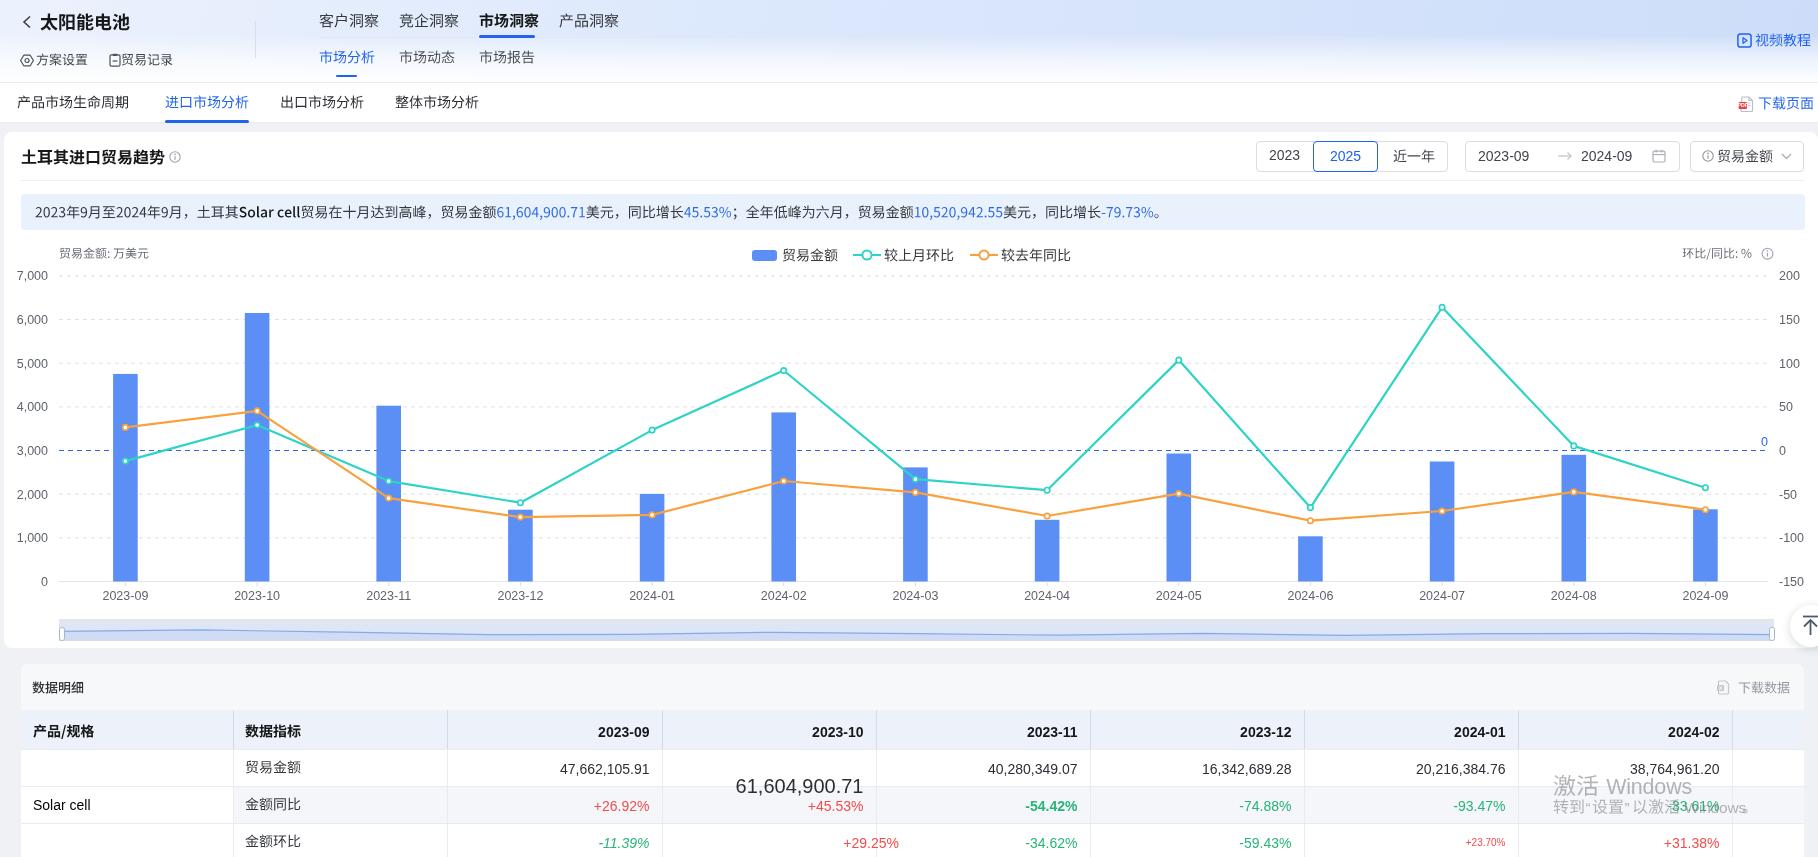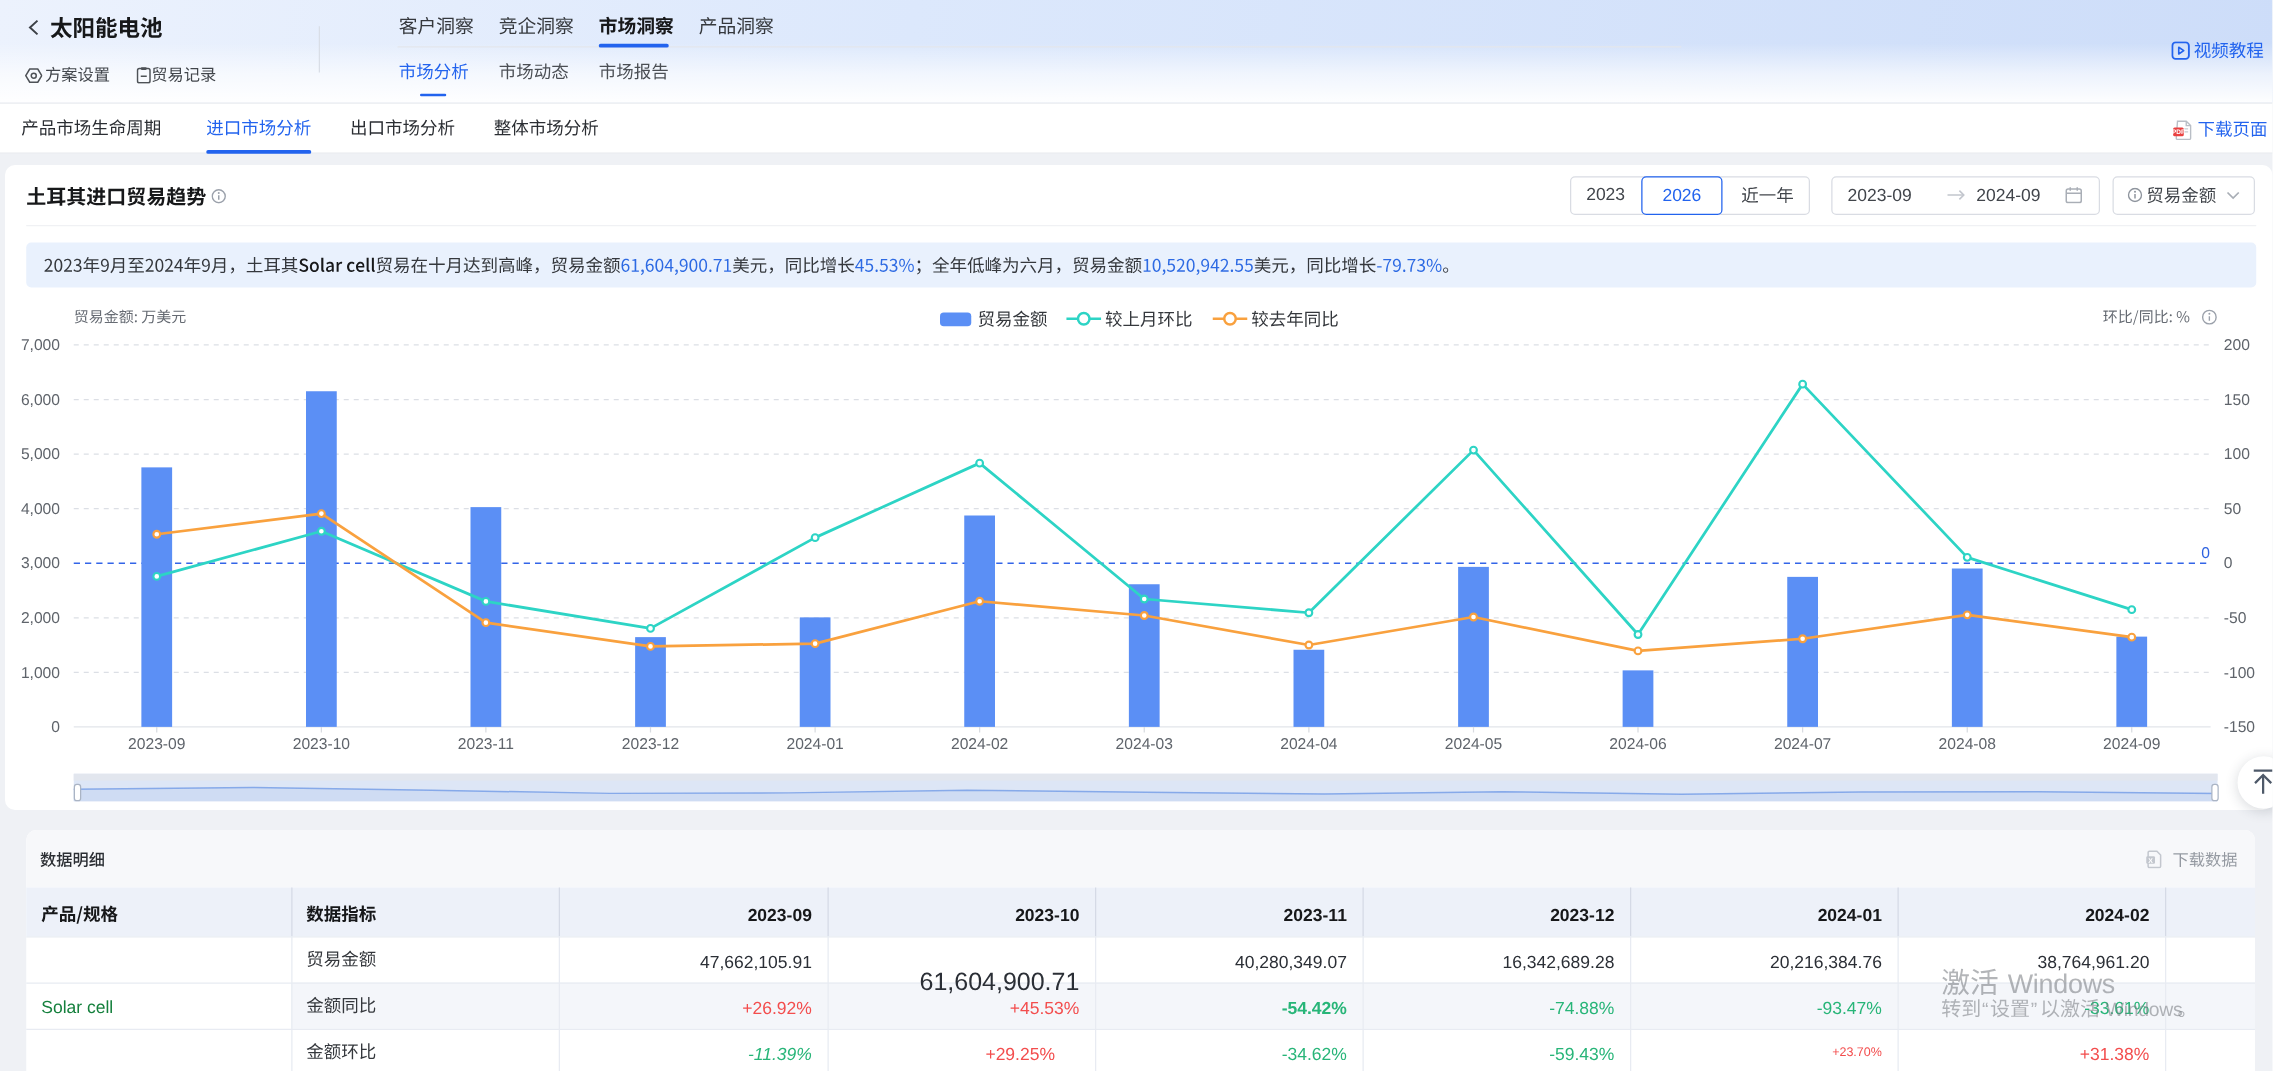--- a/index.html
+++ b/index.html
@@ -85,21 +85,21 @@
     <path d="M6.9 0.5V5.5H1.8V7.3H6.9V12.9H0.7V14.8H15.3V12.9H9.0V7.3H14.2V5.5H9.0V0.5Z M16.6 12.1 16.8 14.1 26.7 13.4V15.5H28.8V13.2L31.3 13.0L31.3 11.1L28.8 11.3V3.0H31.1V1.1H16.9V3.0H19.3V11.9ZM21.4 3.0H26.7V4.8H21.4ZM21.4 6.6H26.7V8.3H21.4ZM21.4 10.0H26.7V11.4L21.4 11.8Z M40.8 13.3C42.6 14.0 44.4 14.8 45.4 15.5L47.3 14.2C46.1 13.6 44.0 12.8 42.2 12.2ZM42.5 0.5V2.1H37.4V0.5H35.5V2.1H33.3V3.8H35.5V10.3H32.8V12.0H37.5C36.4 12.8 34.3 13.6 32.6 14.1C33.0 14.4 33.6 15.1 33.8 15.5C35.5 15.0 37.7 14.1 39.2 13.2L37.6 12.0H47.2V10.3H44.4V3.8H46.8V2.1H44.4V0.5ZM37.4 10.3V9.1H42.5V10.3ZM37.4 3.8H42.5V4.8H37.4ZM37.4 6.4H42.5V7.5H37.4Z M49.0 1.9C49.8 2.7 50.9 3.8 51.4 4.6L52.9 3.4C52.4 2.6 51.2 1.5 50.3 0.8ZM59.2 0.9V3.2H57.3V0.9H55.5V3.2H53.4V5.1H55.5V6.1C55.5 6.5 55.5 6.9 55.4 7.3H53.3V9.2H55.1C54.8 10.1 54.4 10.9 53.5 11.6C53.9 11.9 54.7 12.6 55.0 13.0C56.1 12.0 56.8 10.6 57.1 9.2H59.2V12.8H61.1V9.2H63.2V7.3H61.1V5.1H62.9V3.2H61.1V0.9ZM57.3 5.1H59.2V7.3H57.3C57.3 6.9 57.3 6.5 57.3 6.1ZM52.4 6.3H48.7V8.1H50.5V12.0C49.9 12.3 49.1 12.9 48.4 13.7L49.6 15.5C50.2 14.5 50.9 13.5 51.4 13.5C51.8 13.5 52.3 14.0 53.1 14.4C54.2 15.0 55.6 15.2 57.6 15.2C59.3 15.2 61.9 15.1 63.1 15.0C63.1 14.5 63.4 13.6 63.6 13.0C62.0 13.3 59.4 13.4 57.7 13.4C55.9 13.4 54.4 13.3 53.3 12.7C53.0 12.5 52.7 12.3 52.4 12.2Z M65.7 2.0V15.2H67.7V13.9H76.2V15.2H78.3V2.0ZM67.7 11.9V4.0H76.2V11.9Z M86.9 9.5V10.8C86.9 11.8 86.5 13.2 80.9 14.1C81.4 14.5 81.9 15.2 82.2 15.6C88.0 14.4 89.0 12.5 89.0 10.9V9.5ZM88.5 13.3C90.4 13.9 92.9 14.9 94.2 15.6L95.2 14.0C93.9 13.3 91.3 12.4 89.5 11.9ZM82.6 7.5V12.6H84.5V9.1H91.6V12.4H93.6V7.5ZM81.9 7.5C82.2 7.2 82.8 7.0 85.7 6.0C85.9 6.4 86.0 6.7 86.0 6.9L87.6 6.2L87.5 6.1C87.9 6.4 88.2 7.0 88.4 7.3C90.5 6.4 91.2 4.8 91.4 2.6H92.9C92.8 4.3 92.6 5.1 92.4 5.3C92.3 5.4 92.1 5.5 91.9 5.5C91.7 5.5 91.2 5.5 90.7 5.4C90.9 5.8 91.1 6.5 91.1 7.0C91.8 7.0 92.5 7.0 92.8 7.0C93.3 6.9 93.6 6.8 93.9 6.4C94.3 5.9 94.5 4.7 94.7 1.8C94.8 1.6 94.8 1.1 94.8 1.1H87.9V2.6H89.7C89.6 4.1 89.1 5.2 87.5 5.9C87.2 5.0 86.5 3.8 85.9 2.9L84.5 3.5L85.1 4.6L83.6 4.9V2.6C84.9 2.5 86.3 2.3 87.3 2.0L86.5 0.5C85.3 0.9 83.4 1.2 81.8 1.4V4.7C81.8 5.4 81.4 5.8 81.1 6.0C81.4 6.3 81.7 7.0 81.9 7.5Z M100.7 5.1H107.4V6.1H100.7ZM100.7 2.7H107.4V3.7H100.7ZM98.8 1.2V7.7H100.2C99.2 9.0 97.8 10.1 96.4 10.9C96.8 11.2 97.5 11.9 97.8 12.3C98.6 11.8 99.5 11.1 100.3 10.3H101.7C100.7 11.8 99.2 13.0 97.6 13.8C98.0 14.1 98.8 14.8 99.1 15.2C100.9 14.0 102.7 12.3 103.9 10.3H105.2C104.5 12.0 103.4 13.5 102.0 14.4C102.4 14.7 103.2 15.3 103.5 15.6C105.0 14.4 106.4 12.5 107.2 10.3H108.6C108.4 12.5 108.0 13.5 107.7 13.8C107.6 14.0 107.4 14.0 107.2 14.0C106.9 14.0 106.2 14.0 105.6 13.9C105.8 14.4 106.0 15.1 106.1 15.5C106.9 15.6 107.6 15.6 108.1 15.5C108.6 15.5 109.0 15.3 109.4 14.9C109.9 14.4 110.3 12.9 110.6 9.4C110.6 9.2 110.7 8.6 110.7 8.6H101.8C102.0 8.3 102.3 8.0 102.5 7.7H109.4V1.2Z M122.0 3.4H124.3L123.4 5.1H120.9C121.4 4.6 121.7 4.0 122.0 3.4ZM120.5 7.9V9.5H124.8V10.6H119.8V12.3H126.7V5.1H125.4C125.8 4.2 126.3 3.2 126.7 2.2L125.4 1.8L125.2 1.9H122.7L123.1 1.0L121.3 0.7C120.8 2.0 120.1 3.6 118.8 4.9C119.2 5.1 119.9 5.6 120.2 6.0V6.8H124.8V7.9ZM113.3 8.0C113.3 10.7 113.2 13.0 112.3 14.5C112.7 14.8 113.4 15.3 113.7 15.6C114.2 14.8 114.5 13.8 114.7 12.7C116.1 14.7 118.3 15.1 121.3 15.1H126.9C127.1 14.6 127.4 13.7 127.6 13.3C126.3 13.3 122.4 13.3 121.3 13.3C119.9 13.3 118.6 13.3 117.6 12.9V10.5H119.5V8.9H117.6V7.3H119.6V5.5H117.3V4.1H119.2V2.4H117.3V0.5H115.5V2.4H113.3V4.1H115.5V5.5H112.7V7.3H115.8V11.6C115.5 11.3 115.2 10.8 115.0 10.3C115.0 9.6 115.1 8.9 115.1 8.1Z M134.4 8.5 134.2 9.4H129.3V11.1H133.6C133.0 12.4 131.6 13.3 128.6 13.9C129.0 14.3 129.4 15.1 129.6 15.6C133.5 14.7 135.0 13.2 135.8 11.1H139.9C139.7 12.6 139.5 13.4 139.2 13.6C139.1 13.8 138.8 13.8 138.5 13.8C138.1 13.8 137.1 13.8 136.1 13.7C136.4 14.2 136.7 14.9 136.7 15.4C137.7 15.5 138.7 15.5 139.3 15.4C140.0 15.4 140.4 15.2 140.9 14.8C141.4 14.3 141.7 13.0 141.9 10.2C142.0 10.0 142.0 9.4 142.0 9.4H136.2L136.3 8.5H135.7C136.4 8.1 136.9 7.6 137.4 7.0C138.0 7.4 138.5 7.8 138.9 8.1L139.9 6.6C139.4 6.3 138.8 5.9 138.1 5.4C138.3 4.8 138.4 4.2 138.5 3.5H139.9C139.9 6.6 140.0 8.6 141.8 8.6C142.9 8.6 143.4 8.1 143.6 6.3C143.2 6.2 142.6 5.9 142.2 5.6C142.2 6.5 142.1 7.0 141.9 7.0C141.5 7.0 141.5 5.0 141.6 1.9L139.9 1.9H138.7L138.7 0.5H136.9L136.9 1.9H134.9V3.5H136.8C136.7 3.9 136.6 4.2 136.6 4.5L135.6 4.0L134.7 5.2L134.6 4.1L132.8 4.4V3.6H134.6V1.9H132.8V0.5H131.0V1.9H128.9V3.6H131.0V4.6L128.6 4.9L128.9 6.6L131.0 6.3V7.0C131.0 7.2 130.9 7.2 130.8 7.2C130.5 7.2 129.8 7.2 129.2 7.2C129.4 7.7 129.6 8.4 129.7 8.8C130.8 8.8 131.5 8.8 132.1 8.5C132.6 8.3 132.8 7.9 132.8 7.0V6.1L134.7 5.8L134.7 5.3L135.9 6.0C135.5 6.6 134.9 7.0 134.2 7.4C134.5 7.6 134.9 8.1 135.1 8.5Z" fill="#17181a"></path>
   </svg>
 <svg style="position:absolute;left:169px;top:151px" width="12" height="12" viewBox="0 0 12 12">
     <circle cx="6" cy="6" r="5.2" fill="none" stroke="#9ba1ab" stroke-width="1.1"></circle>
     <line x1="6" y1="5.2" x2="6" y2="8.8" stroke="#9ba1ab" stroke-width="1.2"></line>
     <circle cx="6" cy="3.4" r="0.8" fill="#9ba1ab"></circle>
   </svg>
 <div style="position:absolute;left:21px;top:180px;width:1784px;height:1px;background:#f0f1f4;"></div>
 <div style="position:absolute;left:1256px;top:140.5px;width:192px;height:31px;background:#fff;border:1px solid #d9dce3;border-radius:4px;"></div>
 <div style="position:absolute;left:1256px;top:140.5px;width:57px;height:31px;line-height:29px;text-align:center;font-size:14px;color:#41454b;">2023</div>
-<div style="position:absolute;left:1313px;top:140.5px;width:65px;height:31px;line-height:29px;text-align:center;font-size:14px;color:#2263ee;border:1px solid #2263ee;border-radius:4px;background:#fff;">2026</div>
+<div style="position:absolute;left:1313px;top:140.5px;width:65px;height:31px;line-height:29px;text-align:center;font-size:14px;color:#2263ee;border:1px solid #2263ee;border-radius:4px;background:#fff;">2025</div>
 <svg style="position:absolute;left:1392.5px;top:149.3px;overflow:visible" width="43" height="17" viewBox="0 0 43 17">
     <path d="M1.1 1.4C1.9 2.1 2.8 3.2 3.2 3.8L4.1 3.2C3.6 2.6 2.7 1.6 1.9 0.8ZM12.1 0.6C10.7 1.0 8.0 1.3 5.8 1.4V4.5C5.8 6.3 5.7 8.8 4.5 10.6C4.7 10.8 5.2 11.1 5.3 11.3C6.4 9.7 6.8 7.5 6.8 5.7H9.7V11.2H10.7V5.7H13.3V4.7H6.9V4.5V2.2C9.0 2.1 11.4 1.8 13.0 1.3ZM3.7 5.6H0.7V6.7H2.6V10.6C2.0 10.8 1.3 11.4 0.5 12.2L1.2 13.2C2.0 12.2 2.6 11.4 3.1 11.4C3.4 11.4 3.9 11.9 4.5 12.3C5.4 12.9 6.6 13.0 8.4 13.0C9.7 13.0 12.2 13.0 13.2 12.9C13.2 12.6 13.4 12.1 13.5 11.8C12.2 11.9 10.1 12.0 8.4 12.0C6.8 12.0 5.6 11.9 4.7 11.4C4.2 11.1 3.9 10.8 3.7 10.7Z M14.6 6.3V7.4H27.4V6.3Z M28.7 9.2V10.2H35.2V13.4H36.2V10.2H41.4V9.2H36.2V6.4H40.4V5.4H36.2V3.3H40.7V2.3H32.3C32.5 1.8 32.7 1.3 32.9 0.8L31.9 0.5C31.2 2.4 30.0 4.2 28.7 5.4C29.0 5.5 29.4 5.9 29.6 6.0C30.4 5.3 31.1 4.4 31.8 3.3H35.2V5.4H31.0V9.2ZM32.0 9.2V6.4H35.2V9.2Z" fill="#41454b"></path>
   </svg>
 <div style="position:absolute;left:1465px;top:140.5px;width:215px;height:31px;background:#fff;border:1px solid #d9dce3;border-radius:4px;"></div>
 <div style="position:absolute;left:1478px;top:141px;font-size:14px;line-height:30px;color:#41454b;">2023-09</div>
 <svg style="position:absolute;left:1557px;top:150px" width="16" height="12" viewBox="0 0 16 12">
     <line x1="1" y1="6" x2="14" y2="6" stroke="#c2c6cd" stroke-width="1.3"></line>
     <polyline points="10.5,2.5 14,6 10.5,9.5" fill="none" stroke="#c2c6cd" stroke-width="1.3"></polyline>
   </svg>
 <div style="position:absolute;left:1581px;top:141px;font-size:14px;line-height:30px;color:#41454b;">2024-09</div>
@@ -307,36 +307,36 @@
   </svg>
 <svg style="position:absolute;left:245px;top:723.9px;overflow:visible" width="57" height="17" viewBox="0 0 57 17">
     <path d="M5.9 0.6C5.7 1.1 5.3 1.9 5.0 2.4L6.1 2.9C6.4 2.4 6.9 1.8 7.4 1.1ZM5.2 9.0C5.0 9.5 4.6 9.9 4.3 10.3L3.1 9.7L3.5 9.0ZM1.1 10.3C1.8 10.5 2.5 10.8 3.1 11.2C2.3 11.7 1.4 12.1 0.4 12.3C0.6 12.6 1.0 13.2 1.1 13.5C2.4 13.2 3.5 12.7 4.5 12.0C4.9 12.2 5.2 12.5 5.5 12.7L6.5 11.6C6.2 11.4 5.9 11.2 5.5 11.0C6.2 10.2 6.8 9.2 7.1 7.9L6.2 7.6L6.0 7.6H4.2L4.4 7.1L3.0 6.8C2.9 7.1 2.7 7.4 2.6 7.6H0.8V9.0H1.9C1.7 9.5 1.4 9.9 1.1 10.3ZM0.9 1.2C1.3 1.7 1.6 2.4 1.7 2.9H0.6V4.2H2.7C2.0 4.9 1.1 5.5 0.3 5.9C0.6 6.2 1.0 6.7 1.2 7.1C1.9 6.7 2.6 6.1 3.3 5.5V6.7H4.8V5.2C5.3 5.6 5.9 6.1 6.2 6.4L7.1 5.2C6.8 5.1 6.1 4.6 5.4 4.2H7.5V2.9H4.8V0.4H3.3V2.9H1.8L3.0 2.4C2.9 1.9 2.5 1.2 2.1 0.7ZM8.6 0.5C8.3 3.0 7.6 5.4 6.5 6.8C6.8 7.1 7.5 7.6 7.7 7.9C8.0 7.5 8.2 7.1 8.5 6.6C8.7 7.7 9.0 8.7 9.5 9.6C8.7 10.8 7.7 11.6 6.3 12.3C6.6 12.6 7.0 13.3 7.2 13.6C8.5 13.0 9.5 12.1 10.3 11.1C10.9 12.0 11.7 12.9 12.7 13.5C12.9 13.0 13.4 12.4 13.7 12.1C12.7 11.6 11.8 10.7 11.2 9.6C11.9 8.2 12.3 6.5 12.5 4.6H13.4V3.0H9.7C9.8 2.3 10.0 1.5 10.1 0.7ZM11.0 4.6C10.8 5.8 10.6 6.8 10.3 7.7C9.9 6.8 9.6 5.7 9.5 4.6Z M20.8 9.1V13.6H22.2V13.2H25.6V13.6H27.1V9.1H24.6V7.7H27.5V6.3H24.6V5.1H27.1V1.0H19.3V5.3C19.3 7.5 19.2 10.6 17.8 12.6C18.2 12.8 18.9 13.3 19.2 13.6C20.3 12.0 20.7 9.8 20.9 7.7H23.0V9.1ZM21.0 2.4H25.5V3.6H21.0ZM21.0 5.1H23.0V6.3H21.0L21.0 5.3ZM22.2 11.8V10.4H25.6V11.8ZM16.0 0.4V3.1H14.5V4.6H16.0V7.1L14.3 7.5L14.7 9.1L16.0 8.8V11.6C16.0 11.8 15.9 11.8 15.8 11.8C15.6 11.9 15.1 11.9 14.6 11.8C14.8 12.3 15.0 13.0 15.0 13.4C15.9 13.4 16.5 13.3 17.0 13.1C17.4 12.8 17.5 12.4 17.5 11.6V8.3L19.0 7.9L18.8 6.4L17.5 6.7V4.6H18.9V3.1H17.5V0.4Z M39.5 1.0C38.6 1.5 37.1 1.9 35.7 2.3V0.4H34.1V4.3C34.1 5.9 34.6 6.3 36.5 6.3C36.9 6.3 38.8 6.3 39.3 6.3C40.9 6.3 41.4 5.8 41.6 3.8C41.1 3.7 40.4 3.5 40.0 3.2C39.9 4.6 39.8 4.8 39.1 4.8C38.7 4.8 37.1 4.8 36.7 4.8C35.9 4.8 35.7 4.8 35.7 4.2V3.6C37.4 3.3 39.3 2.8 40.7 2.3ZM35.6 10.7H39.2V11.6H35.6ZM35.6 9.4V8.5H39.2V9.4ZM34.0 7.2V13.6H35.6V13.0H39.2V13.5H40.9V7.2ZM30.3 0.4V3.1H28.5V4.6H30.3V7.1L28.3 7.6L28.7 9.2L30.3 8.8V11.8C30.3 12.0 30.2 12.0 30.0 12.0C29.8 12.0 29.2 12.0 28.7 12.0C28.9 12.4 29.1 13.1 29.2 13.6C30.2 13.6 30.8 13.5 31.3 13.3C31.8 13.0 31.9 12.6 31.9 11.8V8.3L33.6 7.9L33.4 6.3L31.9 6.7V4.6H33.3V3.1H31.9V0.4Z M48.5 1.3V2.9H54.7V1.3ZM52.8 7.9C53.4 9.4 54.0 11.2 54.1 12.4L55.6 11.8C55.5 10.7 54.8 8.8 54.2 7.4ZM48.5 7.5C48.2 8.9 47.6 10.5 46.9 11.4C47.2 11.6 47.9 12.1 48.2 12.3C48.9 11.2 49.6 9.5 50.0 7.8ZM47.9 4.6V6.2H50.6V11.6C50.6 11.7 50.6 11.8 50.4 11.8C50.2 11.8 49.6 11.8 49.1 11.8C49.3 12.3 49.5 13.0 49.5 13.5C50.5 13.5 51.2 13.5 51.7 13.2C52.2 12.9 52.3 12.4 52.3 11.6V6.2H55.5V4.6ZM44.4 0.4V3.2H42.5V4.7H44.1C43.7 6.3 43.0 8.1 42.2 9.2C42.5 9.6 42.9 10.3 43.1 10.8C43.6 10.1 44.0 9.0 44.4 7.8V13.6H46.1V6.9C46.5 7.5 46.8 8.2 47.0 8.6L47.9 7.3C47.7 6.9 46.5 5.5 46.1 5.0V4.7H47.7V3.2H46.1V0.4Z" fill="#17181a"></path>
   </svg>
 <div style="position:absolute;left:457px;top:723px;width:192.5px;font-size:14px;color:#17181a;font-weight:700;text-align:right;line-height:18px;white-space:nowrap;">2023-09</div>
 <div style="position:absolute;left:671.5px;top:723px;width:192.0px;font-size:14px;color:#17181a;font-weight:700;text-align:right;line-height:18px;white-space:nowrap;">2023-10</div>
 <div style="position:absolute;left:885.5px;top:723px;width:192.0px;font-size:14px;color:#17181a;font-weight:700;text-align:right;line-height:18px;white-space:nowrap;">2023-11</div>
 <div style="position:absolute;left:1099.5px;top:723px;width:192.0px;font-size:14px;color:#17181a;font-weight:700;text-align:right;line-height:18px;white-space:nowrap;">2023-12</div>
 <div style="position:absolute;left:1313.5px;top:723px;width:192.0px;font-size:14px;color:#17181a;font-weight:700;text-align:right;line-height:18px;white-space:nowrap;">2024-01</div>
 <div style="position:absolute;left:1527.5px;top:723px;width:192.0px;font-size:14px;color:#17181a;font-weight:700;text-align:right;line-height:18px;white-space:nowrap;">2024-02</div>
-<div style="position:absolute;left:33px;top:796px;font-size:14px;color:#15803d;font-weight:400;text-align:left;line-height:18px;white-space:nowrap;">Solar cell</div>
+<div style="position:absolute;left:33px;top:796px;font-size:14px;color:#000000;font-weight:400;text-align:left;line-height:18px;white-space:nowrap;">Solar cell</div>
 <svg style="position:absolute;left:245px;top:760.3px;overflow:visible" width="57" height="17" viewBox="0 0 57 17">
     <path d="M6.4 8.1V9.3C6.4 10.3 6.0 11.7 1.0 12.6C1.2 12.9 1.5 13.2 1.6 13.5C6.9 12.4 7.5 10.7 7.5 9.3V8.1ZM7.4 11.3C9.1 11.9 11.4 12.8 12.6 13.4L13.1 12.5C11.9 11.9 9.6 11.1 7.9 10.6ZM2.5 6.7V11.1H3.6V7.6H10.5V11.0H11.6V6.7ZM1.8 6.2C2.1 6.0 2.5 5.9 5.4 4.9C5.6 5.2 5.7 5.6 5.8 5.8L6.6 5.4C6.4 4.7 5.7 3.5 5.1 2.6L4.3 2.9C4.5 3.3 4.8 3.7 5.0 4.1L2.9 4.7V2.1C4.1 2.0 5.4 1.7 6.4 1.4L5.9 0.6C4.9 0.9 3.2 1.2 1.9 1.4V4.5C1.9 5.0 1.6 5.3 1.4 5.4C1.5 5.6 1.7 6.0 1.8 6.2ZM6.9 1.2V2.1H8.9C8.7 3.8 8.2 5.0 6.4 5.6C6.6 5.8 6.9 6.2 7.0 6.4C9.0 5.6 9.6 4.1 9.9 2.1H11.7C11.6 4.0 11.4 4.8 11.2 5.0C11.1 5.2 11.0 5.2 10.8 5.2C10.6 5.2 10.0 5.2 9.5 5.1C9.6 5.3 9.7 5.7 9.7 6.0C10.3 6.0 10.9 6.0 11.2 6.0C11.6 6.0 11.8 5.9 12.0 5.7C12.4 5.3 12.6 4.3 12.7 1.7C12.8 1.5 12.8 1.2 12.8 1.2Z M17.6 4.3H24.6V5.7H17.6ZM17.6 2.1H24.6V3.5H17.6ZM16.6 1.2V6.6H18.2C17.3 7.9 15.9 9.0 14.5 9.8C14.8 10.0 15.2 10.4 15.4 10.6C16.1 10.1 16.9 9.4 17.6 8.7H19.6C18.6 10.2 17.2 11.6 15.7 12.4C16.0 12.6 16.4 13.0 16.5 13.2C18.1 12.1 19.7 10.5 20.8 8.7H22.7C22.0 10.4 20.9 11.9 19.6 12.9C19.9 13.0 20.3 13.3 20.5 13.5C21.8 12.4 23.0 10.7 23.7 8.7H25.4C25.2 11.1 25.0 12.1 24.7 12.4C24.5 12.6 24.4 12.6 24.2 12.6C23.9 12.6 23.3 12.6 22.6 12.5C22.8 12.8 22.8 13.2 22.9 13.4C23.6 13.5 24.2 13.5 24.6 13.4C25.0 13.4 25.3 13.3 25.6 13.0C26.0 12.6 26.3 11.4 26.5 8.2C26.6 8.1 26.6 7.8 26.6 7.8H18.5C18.8 7.4 19.1 7.0 19.4 6.6H25.6V1.2Z M30.8 9.3C31.3 10.1 31.9 11.2 32.1 11.8L33.0 11.5C32.8 10.8 32.2 9.7 31.6 8.9ZM38.3 8.9C37.9 9.7 37.3 10.8 36.8 11.5L37.6 11.9C38.1 11.2 38.7 10.2 39.3 9.3ZM35.0 0.4C33.7 2.5 31.1 4.2 28.4 5.0C28.7 5.3 29.0 5.7 29.1 6.0C29.9 5.7 30.7 5.4 31.4 5.0V5.7H34.4V7.6H29.6V8.6H34.4V12.1H29.0V13.0H41.1V12.1H35.5V8.6H40.4V7.6H35.5V5.7H38.6V4.9C39.4 5.3 40.1 5.7 40.9 5.9C41.0 5.6 41.4 5.2 41.6 5.0C39.5 4.3 37.0 2.9 35.6 1.4L36.0 0.9ZM38.4 4.8H31.7C33.0 4.0 34.1 3.1 35.0 2.1C36.0 3.1 37.2 4.0 38.4 4.8Z M51.7 5.4C51.6 9.8 51.5 11.7 48.4 12.8C48.6 12.9 48.8 13.3 48.9 13.5C52.2 12.3 52.6 10.1 52.6 5.4ZM52.3 11.1C53.3 11.8 54.4 12.8 55.0 13.4L55.6 12.7C55.0 12.1 53.8 11.1 52.9 10.5ZM49.4 3.8V10.4H50.3V4.6H53.9V10.4H54.8V3.8H52.2C52.4 3.3 52.6 2.8 52.8 2.3H55.3V1.4H49.2V2.3H51.8C51.7 2.8 51.5 3.3 51.3 3.8ZM45.0 0.8C45.2 1.1 45.4 1.5 45.6 1.9H42.9V4.0H43.8V2.8H48.0V4.0H49.0V1.9H46.7C46.5 1.5 46.2 1.0 45.9 0.6ZM43.8 9.1V13.3H44.7V12.9H47.2V13.3H48.1V9.1ZM44.7 12.0V9.9H47.2V12.0ZM44.1 6.5 45.1 7.1C44.4 7.6 43.5 8.1 42.5 8.3C42.7 8.5 42.9 9.0 43.0 9.3C44.0 8.9 45.1 8.3 46.0 7.5C46.9 8.1 47.8 8.6 48.3 8.9L49.0 8.2C48.5 7.9 47.6 7.4 46.7 6.9C47.4 6.2 48.0 5.4 48.4 4.5L47.9 4.2L47.6 4.2H45.5C45.7 3.9 45.8 3.7 45.9 3.4L45.0 3.2C44.6 4.2 43.8 5.3 42.6 6.1C42.8 6.2 43.0 6.6 43.2 6.8C43.9 6.3 44.5 5.7 44.9 5.0H47.1C46.8 5.6 46.4 6.0 45.9 6.5L44.8 5.9Z" fill="#35383d"></path>
   </svg>
 <svg style="position:absolute;left:245px;top:797.3px;overflow:visible" width="57" height="17" viewBox="0 0 57 17">
     <path d="M2.8 9.3C3.3 10.1 3.9 11.2 4.1 11.8L5.0 11.5C4.8 10.8 4.2 9.7 3.6 8.9ZM10.3 8.9C9.9 9.7 9.3 10.8 8.8 11.5L9.6 11.9C10.1 11.2 10.7 10.2 11.3 9.3ZM7.0 0.4C5.7 2.5 3.1 4.2 0.4 5.0C0.7 5.3 1.0 5.7 1.1 6.0C1.9 5.7 2.7 5.4 3.4 5.0V5.7H6.4V7.6H1.6V8.6H6.4V12.1H1.0V13.0H13.1V12.1H7.5V8.6H12.4V7.6H7.5V5.7H10.6V4.9C11.4 5.3 12.1 5.7 12.9 5.9C13.0 5.6 13.4 5.2 13.6 5.0C11.5 4.3 9.0 2.9 7.6 1.4L8.0 0.9ZM10.4 4.8H3.7C5.0 4.0 6.1 3.1 7.0 2.1C8.0 3.1 9.2 4.0 10.4 4.8Z M23.7 5.4C23.6 9.8 23.5 11.7 20.4 12.8C20.6 12.9 20.8 13.3 20.9 13.5C24.2 12.3 24.6 10.1 24.6 5.4ZM24.3 11.1C25.3 11.8 26.4 12.8 27.0 13.4L27.6 12.7C27.0 12.1 25.8 11.1 24.9 10.5ZM21.4 3.8V10.4H22.3V4.6H25.9V10.4H26.8V3.8H24.2C24.4 3.3 24.6 2.8 24.8 2.3H27.3V1.4H21.2V2.3H23.8C23.7 2.8 23.5 3.3 23.3 3.8ZM17.0 0.8C17.2 1.1 17.4 1.5 17.6 1.9H14.9V4.0H15.8V2.8H20.0V4.0H21.0V1.9H18.7C18.5 1.5 18.2 1.0 17.9 0.6ZM15.8 9.1V13.3H16.7V12.9H19.2V13.3H20.1V9.1ZM16.7 12.0V9.9H19.2V12.0ZM16.1 6.5 17.1 7.1C16.4 7.6 15.5 8.1 14.5 8.3C14.7 8.5 14.9 9.0 15.0 9.3C16.0 8.9 17.1 8.3 18.0 7.5C18.9 8.1 19.8 8.6 20.3 8.9L21.0 8.2C20.5 7.9 19.6 7.4 18.7 6.9C19.4 6.2 20.0 5.4 20.4 4.5L19.9 4.2L19.6 4.2H17.5C17.7 3.9 17.8 3.7 17.9 3.4L17.0 3.2C16.6 4.2 15.8 5.3 14.6 6.1C14.8 6.2 15.1 6.6 15.2 6.8C15.9 6.3 16.5 5.7 16.9 5.0H19.1C18.8 5.6 18.4 6.0 17.9 6.5L16.8 5.9Z M31.5 3.8V4.7H38.6V3.8ZM33.2 7.0H36.8V9.7H33.2ZM32.2 6.1V11.6H33.2V10.6H37.8V6.1ZM29.2 1.3V13.5H30.3V2.3H39.8V12.1C39.8 12.3 39.7 12.4 39.4 12.4C39.2 12.4 38.4 12.5 37.5 12.4C37.7 12.7 37.8 13.2 37.9 13.5C39.1 13.5 39.8 13.4 40.2 13.3C40.6 13.1 40.8 12.8 40.8 12.1V1.3Z M43.8 13.3C44.1 13.1 44.6 12.9 48.4 11.6C48.4 11.4 48.3 10.9 48.4 10.6L44.9 11.6V5.9H48.4V4.9H44.9V0.7H43.8V11.4C43.8 12.0 43.5 12.3 43.2 12.4C43.4 12.6 43.7 13.1 43.8 13.3ZM49.5 0.6V11.1C49.5 12.7 49.9 13.1 51.2 13.1C51.5 13.1 53.1 13.1 53.4 13.1C54.8 13.1 55.1 12.1 55.2 9.3C54.9 9.2 54.4 9.0 54.2 8.8C54.1 11.4 54.0 12.1 53.3 12.1C52.9 12.1 51.6 12.1 51.3 12.1C50.7 12.1 50.6 11.9 50.6 11.1V7.0C52.1 6.2 53.8 5.1 55.0 4.1L54.1 3.1C53.3 4.0 51.9 5.1 50.6 5.9V0.6Z" fill="#35383d"></path>
   </svg>
 <svg style="position:absolute;left:245px;top:834.3px;overflow:visible" width="57" height="17" viewBox="0 0 57 17">
     <path d="M2.8 9.3C3.3 10.1 3.9 11.2 4.1 11.8L5.0 11.5C4.8 10.8 4.2 9.7 3.6 8.9ZM10.3 8.9C9.9 9.7 9.3 10.8 8.8 11.5L9.6 11.9C10.1 11.2 10.7 10.2 11.3 9.3ZM7.0 0.4C5.7 2.5 3.1 4.2 0.4 5.0C0.7 5.3 1.0 5.7 1.1 6.0C1.9 5.7 2.7 5.4 3.4 5.0V5.7H6.4V7.6H1.6V8.6H6.4V12.1H1.0V13.0H13.1V12.1H7.5V8.6H12.4V7.6H7.5V5.7H10.6V4.9C11.4 5.3 12.1 5.7 12.9 5.9C13.0 5.6 13.4 5.2 13.6 5.0C11.5 4.3 9.0 2.9 7.6 1.4L8.0 0.9ZM10.4 4.8H3.7C5.0 4.0 6.1 3.1 7.0 2.1C8.0 3.1 9.2 4.0 10.4 4.8Z M23.7 5.4C23.6 9.8 23.5 11.7 20.4 12.8C20.6 12.9 20.8 13.3 20.9 13.5C24.2 12.3 24.6 10.1 24.6 5.4ZM24.3 11.1C25.3 11.8 26.4 12.8 27.0 13.4L27.6 12.7C27.0 12.1 25.8 11.1 24.9 10.5ZM21.4 3.8V10.4H22.3V4.6H25.9V10.4H26.8V3.8H24.2C24.4 3.3 24.6 2.8 24.8 2.3H27.3V1.4H21.2V2.3H23.8C23.7 2.8 23.5 3.3 23.3 3.8ZM17.0 0.8C17.2 1.1 17.4 1.5 17.6 1.9H14.9V4.0H15.8V2.8H20.0V4.0H21.0V1.9H18.7C18.5 1.5 18.2 1.0 17.9 0.6ZM15.8 9.1V13.3H16.7V12.9H19.2V13.3H20.1V9.1ZM16.7 12.0V9.9H19.2V12.0ZM16.1 6.5 17.1 7.1C16.4 7.6 15.5 8.1 14.5 8.3C14.7 8.5 14.9 9.0 15.0 9.3C16.0 8.9 17.1 8.3 18.0 7.5C18.9 8.1 19.8 8.6 20.3 8.9L21.0 8.2C20.5 7.9 19.6 7.4 18.7 6.9C19.4 6.2 20.0 5.4 20.4 4.5L19.9 4.2L19.6 4.2H17.5C17.7 3.9 17.8 3.7 17.9 3.4L17.0 3.2C16.6 4.2 15.8 5.3 14.6 6.1C14.8 6.2 15.1 6.6 15.2 6.8C15.9 6.3 16.5 5.7 16.9 5.0H19.1C18.8 5.6 18.4 6.0 17.9 6.5L16.8 5.9Z M37.5 5.4C38.5 6.6 39.8 8.2 40.3 9.2L41.2 8.5C40.6 7.6 39.3 6.0 38.3 4.8ZM28.5 10.9 28.8 11.9C29.9 11.5 31.4 10.9 32.8 10.4L32.6 9.5L31.2 10.0V6.5H32.5V5.6H31.2V2.5H32.8V1.5H28.6V2.5H30.2V5.6H28.8V6.5H30.2V10.3ZM33.5 1.5V2.5H37.0C36.2 4.9 34.7 7.1 33.0 8.5C33.2 8.7 33.6 9.1 33.8 9.4C34.7 8.5 35.6 7.4 36.4 6.2V13.4H37.5V4.2C37.7 3.7 38.0 3.1 38.2 2.5H41.2V1.5Z M43.8 13.3C44.1 13.1 44.6 12.9 48.4 11.6C48.4 11.4 48.3 10.9 48.4 10.6L44.9 11.6V5.9H48.4V4.9H44.9V0.7H43.8V11.4C43.8 12.0 43.5 12.3 43.2 12.4C43.4 12.6 43.7 13.1 43.8 13.3ZM49.5 0.6V11.1C49.5 12.7 49.9 13.1 51.2 13.1C51.5 13.1 53.1 13.1 53.4 13.1C54.8 13.1 55.1 12.1 55.2 9.3C54.9 9.2 54.4 9.0 54.2 8.8C54.1 11.4 54.0 12.1 53.3 12.1C52.9 12.1 51.6 12.1 51.3 12.1C50.7 12.1 50.6 11.9 50.6 11.1V7.0C52.1 6.2 53.8 5.1 55.0 4.1L54.1 3.1C53.3 4.0 51.9 5.1 50.6 5.9V0.6Z" fill="#35383d"></path>
   </svg>
 <div style="position:absolute;left:457px;top:759.5px;width:192.5px;font-size:14px;color:#2b2f36;font-weight:400;text-align:right;line-height:18px;white-space:nowrap;">47,662,105.91</div>
 <div style="position:absolute;left:457px;top:796.5px;width:192.5px;font-size:14px;color:#f34d4d;font-weight:400;text-align:right;line-height:18px;white-space:nowrap;">+26.92%</div>
 <div style="position:absolute;left:457px;top:833.5px;width:192.5px;font-size:14px;color:#27b578;font-weight:400;text-align:right;line-height:18px;white-space:nowrap;font-style:italic;">-11.39%</div>
 <div style="position:absolute;left:671.5px;top:777px;width:192.0px;font-size:20px;color:#2b2f36;font-weight:400;text-align:right;line-height:18px;white-space:nowrap;">61,604,900.71</div>
 <div style="position:absolute;left:671.5px;top:796.5px;width:192.0px;font-size:14px;color:#f34d4d;font-weight:400;text-align:right;line-height:18px;white-space:nowrap;">+45.53%</div>
-<div style="position:absolute;left:652px;top:833.5px;width:192.0px;font-size:14px;color:#f34d4d;font-weight:400;text-align:right;line-height:18px;white-space:nowrap;">+29.25%</div>
+<div style="position:absolute;left:707px;top:833.5px;width:192.0px;font-size:14px;color:#f34d4d;font-weight:400;text-align:right;line-height:18px;white-space:nowrap;">+29.25%</div>
 <div style="position:absolute;left:885.5px;top:759.5px;width:192.0px;font-size:14px;color:#2b2f36;font-weight:400;text-align:right;line-height:18px;white-space:nowrap;">40,280,349.07</div>
 <div style="position:absolute;left:885.5px;top:796.5px;width:192.0px;font-size:14px;color:#27b578;font-weight:700;text-align:right;line-height:18px;white-space:nowrap;">-54.42%</div>
 <div style="position:absolute;left:885.5px;top:833.5px;width:192.0px;font-size:14px;color:#27b578;font-weight:400;text-align:right;line-height:18px;white-space:nowrap;">-34.62%</div>
 <div style="position:absolute;left:1099.5px;top:759.5px;width:192.0px;font-size:14px;color:#2b2f36;font-weight:400;text-align:right;line-height:18px;white-space:nowrap;">16,342,689.28</div>
 <div style="position:absolute;left:1099.5px;top:796.5px;width:192.0px;font-size:14px;color:#27b578;font-weight:400;text-align:right;line-height:18px;white-space:nowrap;">-74.88%</div>
 <div style="position:absolute;left:1099.5px;top:833.5px;width:192.0px;font-size:14px;color:#27b578;font-weight:400;text-align:right;line-height:18px;white-space:nowrap;">-59.43%</div>
 <div style="position:absolute;left:1313.5px;top:759.5px;width:192.0px;font-size:14px;color:#2b2f36;font-weight:400;text-align:right;line-height:18px;white-space:nowrap;">20,216,384.76</div>
 <div style="position:absolute;left:1313.5px;top:796.5px;width:192.0px;font-size:14px;color:#27b578;font-weight:400;text-align:right;line-height:18px;white-space:nowrap;">-93.47%</div>
 <div style="position:absolute;left:1313.5px;top:833.5px;width:192.0px;font-size:10px;color:#f34d4d;font-weight:400;text-align:right;line-height:18px;white-space:nowrap;">+23.70%</div>
 <div style="position:absolute;left:1527.5px;top:759.5px;width:192.0px;font-size:14px;color:#2b2f36;font-weight:400;text-align:right;line-height:18px;white-space:nowrap;">38,764,961.20</div>

